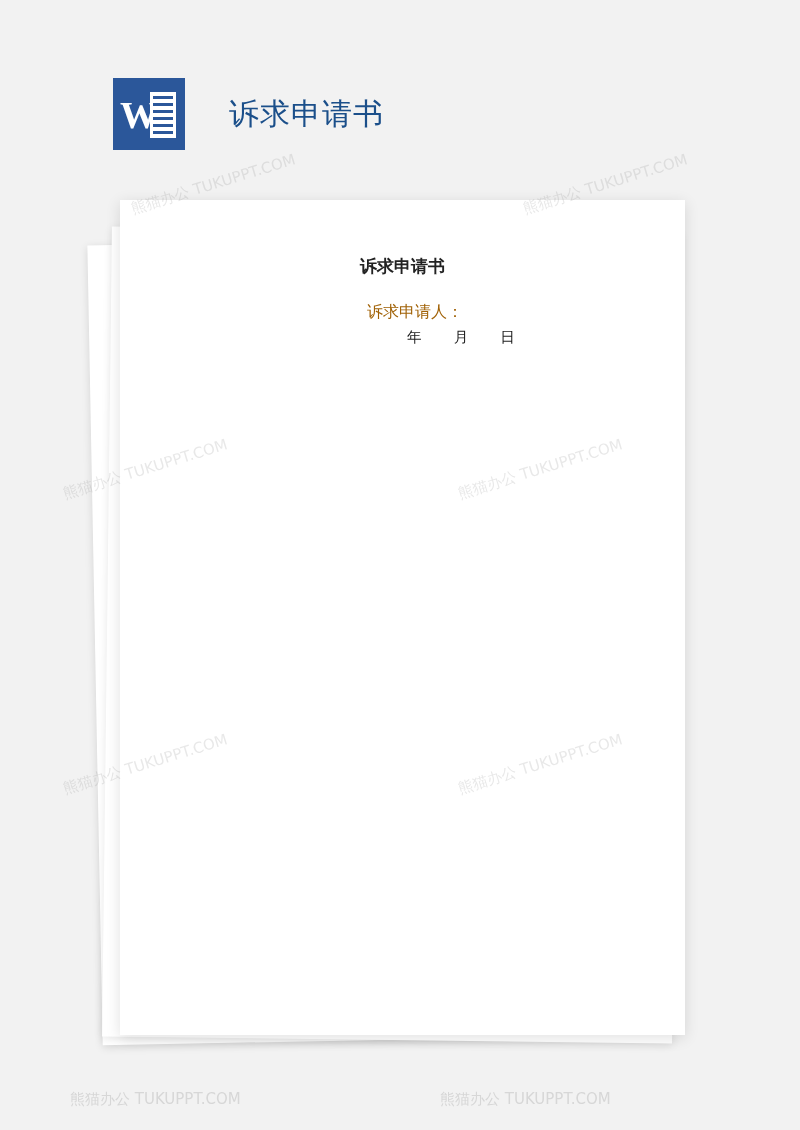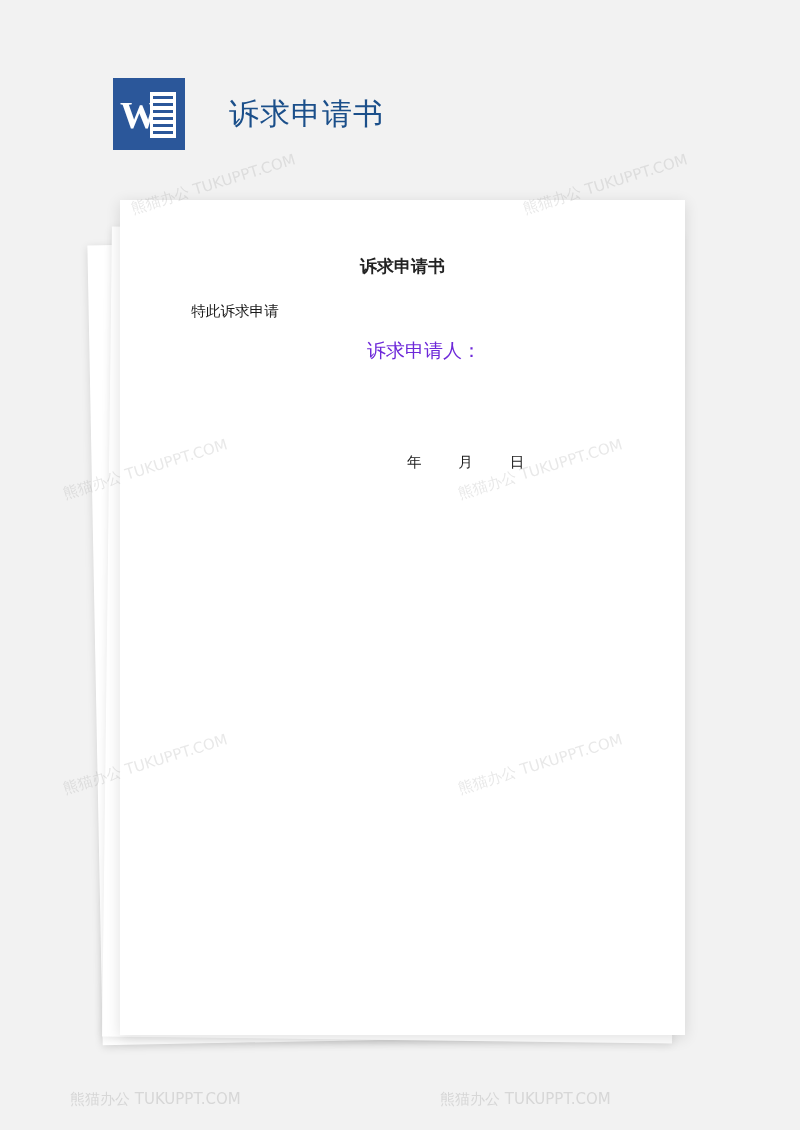--- a/index.html
+++ b/index.html
@@ -119,32 +119,31 @@
     line-height: 2.0;
     color: #1a1a1a;
     font-family: "DejaVu Sans", sans-serif;
     text-align: justify;
     margin: 0;
   }
   .indent {
     text-indent: 2em;
   }
   .sign-line {
-    font-size: 19px;
-    color: #6d28d9;
+    font-size: 16px;
+    color: #a16207;
     font-family: "DejaVu Sans", sans-serif;
     margin-top: 6px;
     padding-left: 205px;
     line-height: 2.0;
   }
   .date-line {
     font-size: 14.6px;
     color: #1a1a1a;
-    font-family: Liberation Mono, monospace;
-    margin-top: 84px;
+    font-family: Liberation Sans, sans-serif;
     padding-left: 245px;
     letter-spacing: 14px;
   }
 
   
   .wm {
     position: absolute;
     color: rgba(120,120,120,0.17);
     font-size: 15px;
     font-family: "DejaVu Sans", sans-serif;
@@ -181,21 +180,20 @@
   </div>
   <div class="header-title">诉求申请书</div>
 </div>
 
 <div class="stack">
   <div class="sheet-back2"></div>
   <div class="sheet-back1"></div>
 
   <div class="sheet-main">
     <div class="doc-title">诉求申请书</div>
-    <p class="doc-p indent">特此诉求申请</p>
     <div class="sign-line">诉求申请人：</div>
     <div class="date-line">年    月    日</div>
   </div>
 </div>
 
 <div class="wm" style="left:128px; top:175px;">熊猫办公 TUKUPPT.COM</div>
 <div class="wm" style="left:520px; top:175px;">熊猫办公 TUKUPPT.COM</div>
 <div class="wm" style="left:60px; top:460px;">熊猫办公 TUKUPPT.COM</div>
 <div class="wm" style="left:455px; top:460px;">熊猫办公 TUKUPPT.COM</div>
 <div class="wm" style="left:60px; top:755px;">熊猫办公 TUKUPPT.COM</div>

